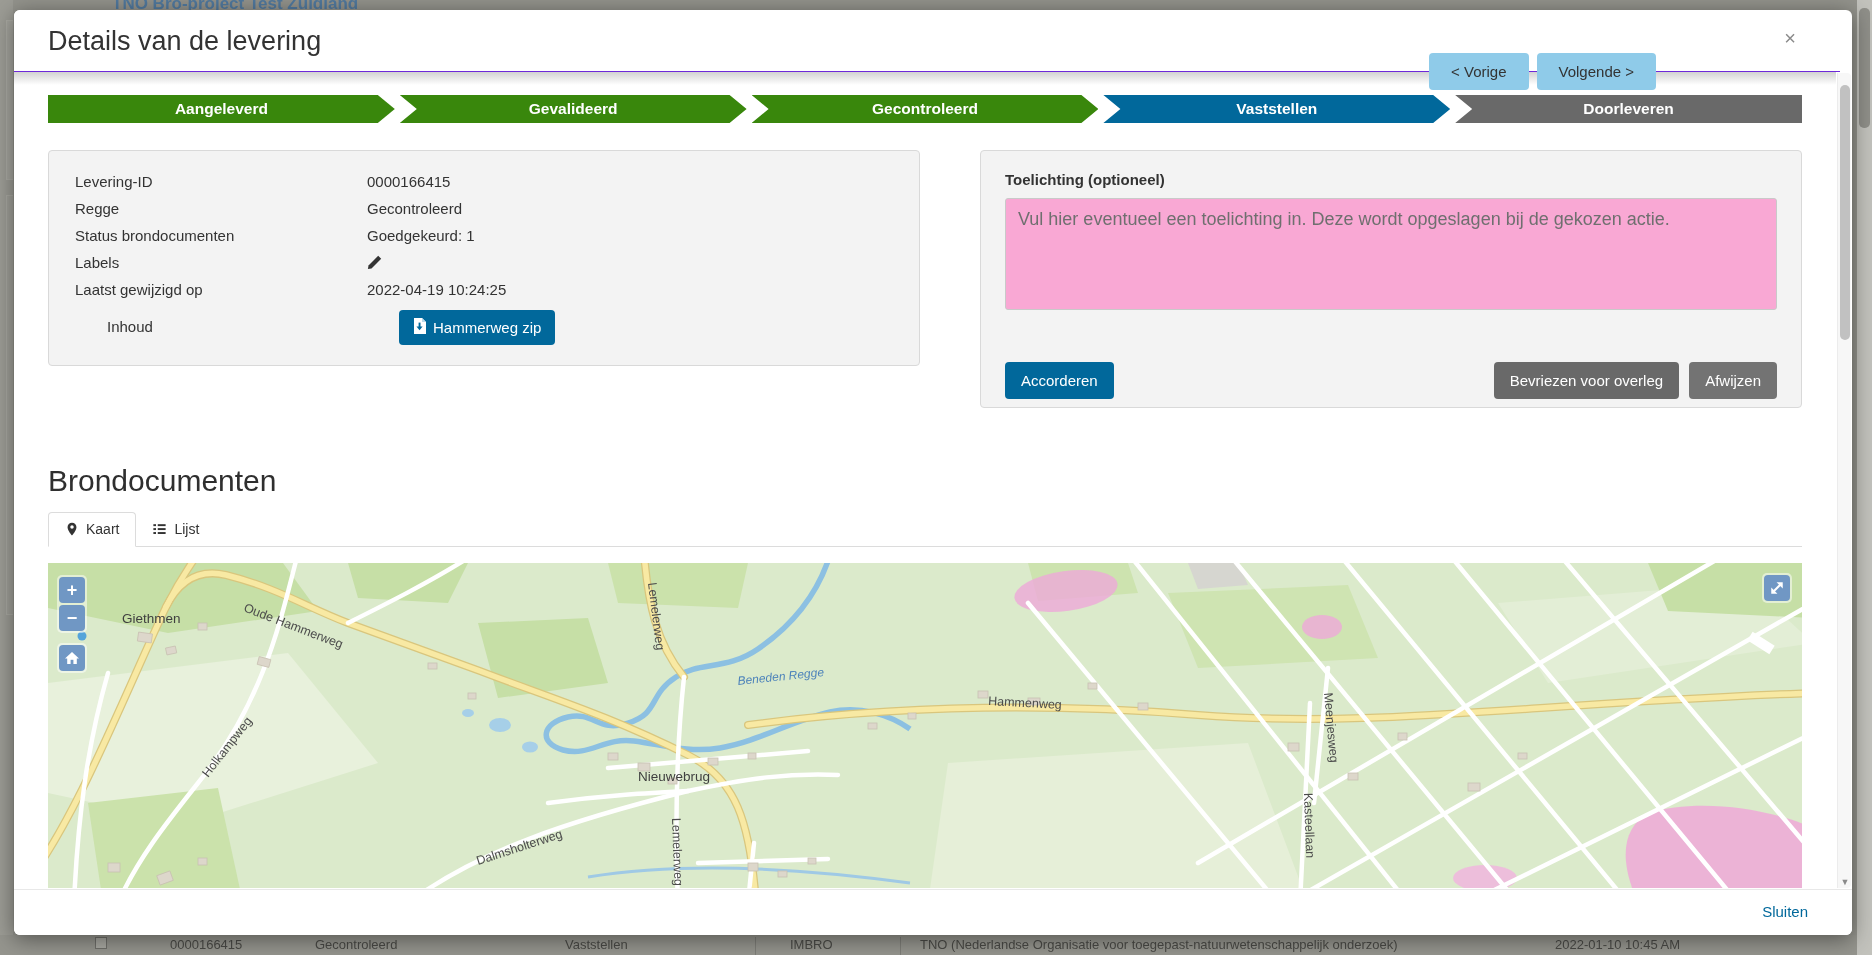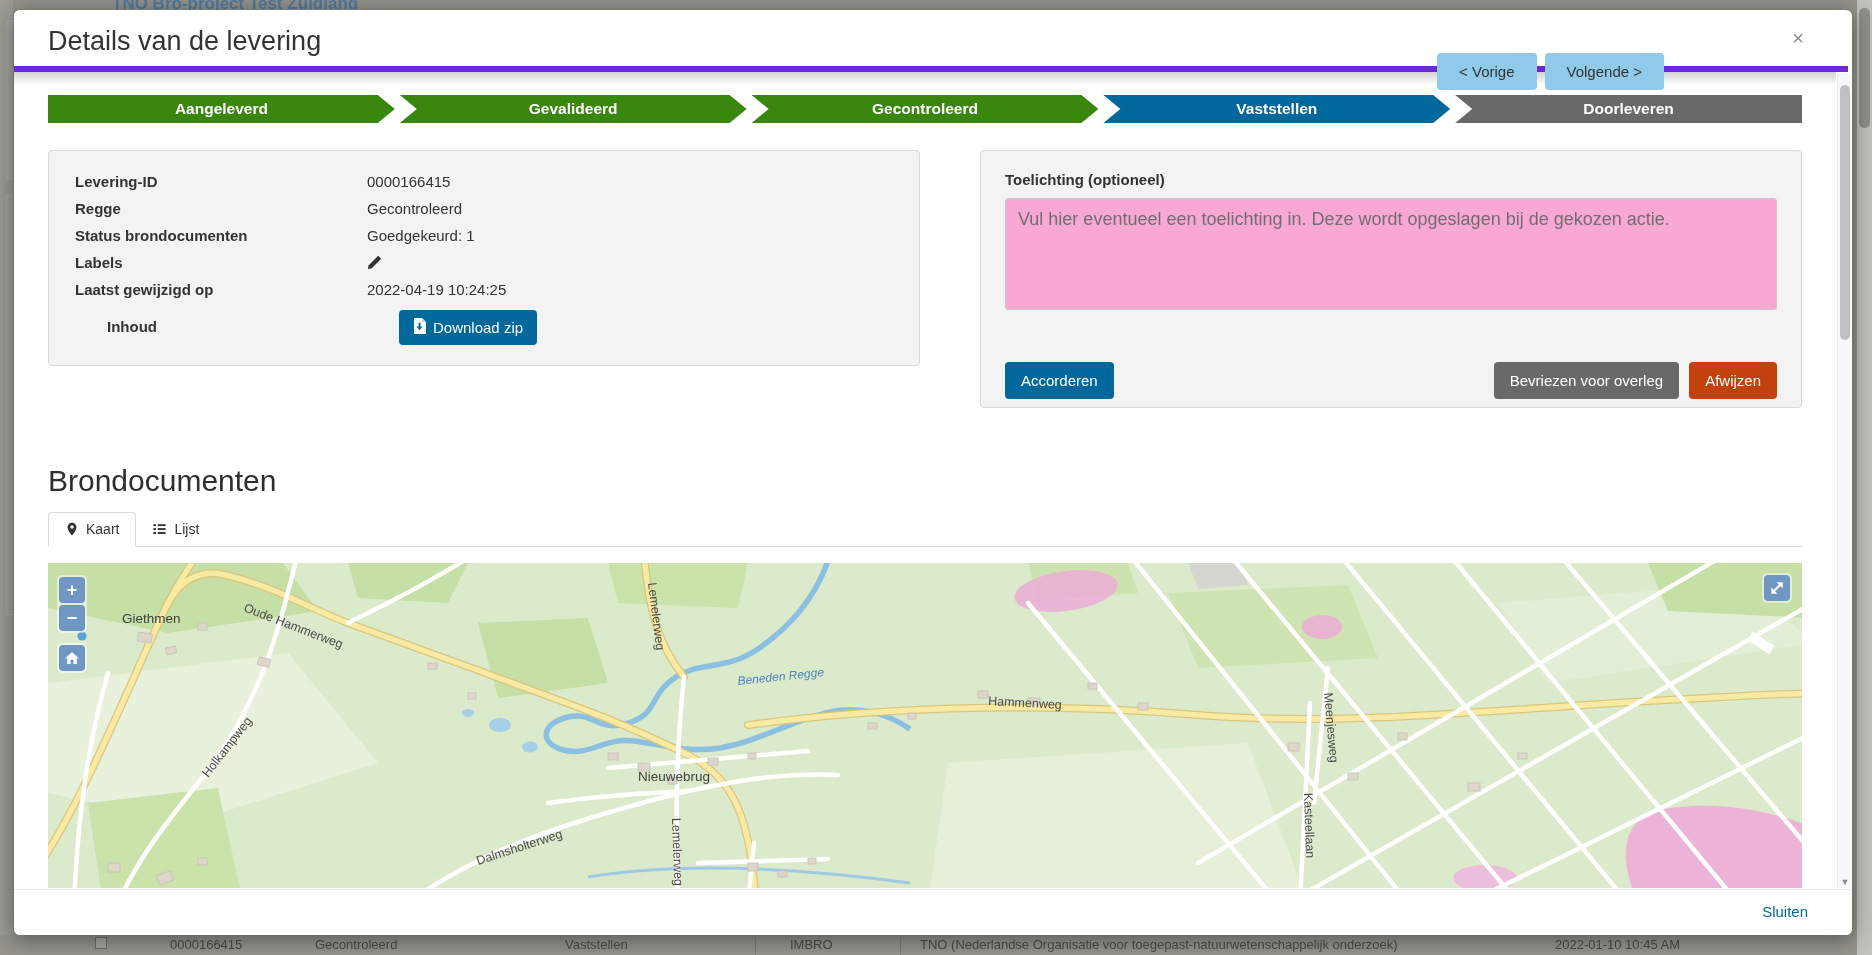--- a/index.html
+++ b/index.html
@@ -14,21 +14,21 @@
   .bg-bottom-row { position:absolute; left:0; top:935px; width:1872px; height:20px; background:#95958e; color:#45454\1; color:#454542; font-size:13px; }
   .bg-bottom-row span { position:absolute; top:2px; white-space:nowrap; color:#4a4a46; }
   .bg-checkbox { position:absolute; left:95px; top:4px; width:12px; height:12px; background:#a9a9a2; border:1px solid #6f6f6a; }
   .bg-vline { position:absolute; top:0; width:1px; height:20px; background:#7e7e78; }
   .bg-scrollbar { position:absolute; right:0; top:0; width:15px; height:955px; background:#c2c2bc; }
   .bg-scrollbar .thumb { position:absolute; left:2px; top:8px; width:11px; height:120px; background:#8f8f89; border-radius:5px; }
 
   
   .modal { position:absolute; left:14px; top:10px; width:1838px; height:925px; background:#fff; border-radius:6px; box-shadow:0 4px 22px rgba(0,0,0,.45); }
 
-  .m-header { position:absolute; left:0; top:0; right:4px; height:62px; border-bottom:6px solid #6d28d9; border-radius:6px 6px 0 0; background:#fff; z-index:5; }
+  .m-header { position:absolute; left:0; top:0; right:12px; height:62px; border-bottom:1px solid #6d28d9; border-radius:6px 6px 0 0; background:#fff; z-index:5; }
   .m-title { position:absolute; left:34px; top:16px; font-size:27px; color:#333; }
   .m-nav { position:absolute; right:184px; top:11px; display:flex; gap:8px; }
   .btn { border:none; border-radius:4px; font-family:"Liberation Sans",sans-serif; font-size:15px; cursor:pointer;margin-top:32px; }
   .btn-lightblue { background:#8fcbe9; color:#333; padding:10px 22px; }
   .m-close { position:absolute; right:44px; top:18px; font-size:20px; color:#8a8a8a; cursor:pointer; line-height:1; }
 
   .m-body { position:absolute; left:0; top:62px; right:16px; bottom:46px; padding:0 34px; overflow:hidden; }
   .m-body::before { content:''; position:absolute; left:0; right:0; top:0; height:13px; background:linear-gradient(#d2d2d2, rgba(255,255,255,0)); pointer-events:none; }
 
   
@@ -39,31 +39,31 @@
   .seg.last  { clip-path:polygon(0 0, 100% 0, 100% 100%, 0 100%, 17px 50%); }
   .seg.green { background:#39870c; }
   .seg.blue  { background:#01689b; }
   .seg.gray  { background:#696969; }
 
   
   .panels { display:flex; justify-content:space-between; margin-top:27px; align-items:flex-start; }
   .panel { background:#f3f3f3; border:1px solid #d9d9d9; border-radius:4px; }
   .panel-details { width:872px; padding:22px 26px 20px 26px; }
   .d-row { display:flex; min-height:27px; align-items:flex-start; font-size:15px; color:#333; }
-  .d-label { width:292px; font-weight:700; }
+  .d-label { width:292px; font-weight:400; }
   .d-value { flex:1; }
   .btn-download { background:#01689b; color:#fff; padding:8px 14px; display:inline-flex; align-items:center; gap:7px; margin-top:2px; }
   .panel-toelichting { width:822px; padding:20px 24px 8px 24px; }
   .t-label { font-size:15px; font-weight:700; color:#333; margin-bottom:10px; }
   .t-area { width:100%; height:112px; border:1px solid #c9c9c9; border-radius:3px; resize:none; font-family:"Liberation Sans",sans-serif; font-size:18px; padding:10px 12px; color:#333; background:#f9a8d4; }
   .t-area::placeholder { color:#6f6f6f; }
   .t-buttons { display:flex; margin-top:16px; gap:10px; }
   .btn-approve { background:#01689b; color:#fff; padding:10px 16px; }
   .btn-freeze  { background:#696969; color:#fff; padding:10px 16px; margin-left:auto; }
-  .btn-reject  { background:#c2410c; color:#fff; padding:10px 16px; }
+  .btn-reject  { background:#737373; color:#fff; padding:10px 16px; }
 
   
   .section-title { margin-top:56px; font-size:30px; color:#2f2f2f; font-weight:400; }
   .tabs { display:flex; margin-top:14px; border-bottom:1px solid #dcdcdc; }
   .tab { display:flex; align-items:center; gap:7px; padding:8px 16px 9px 16px; font-size:14px; color:#333; cursor:pointer; }
   .tab.active { background:#fff; border:1px solid #dcdcdc; border-bottom:1px solid #fff; border-radius:4px 4px 0 0; margin-bottom:-1px; }
   .tab .ticon { display:inline-flex; }
 
   
   .map { position:relative; margin-top:16px; height:325px; overflow:hidden; background:#dbeacb; }
@@ -163,21 +163,21 @@
           <div class="d-value">
             <button class="btn btn-download">
               <span class="ticon">
                 <svg width="13" height="16" viewBox="0 0 13 16">
                   <path d="M1 0 h8 l4 4 v12 h-12 z" fill="#fff"></path>
                   <path d="M9 0 l4 4 h-4 z" fill="#bcd9ea"></path>
                   <rect x="5.6" y="4.6" width="1.9" height="4.6" fill="#01689b"></rect>
                   <path d="M3.5 8.6 h6.1 l-3.05 3.6 z" fill="#01689b"></path>
                 </svg>
               </span>
-              <span>Download zip</span>
+              <span>Hammerweg zip</span>
             </button>
           </div>
         </div>
       </div>
 
       <div class="panel panel-toelichting">
         <div class="t-label">Toelichting (optioneel)</div>
         <textarea class="t-area" placeholder="Vul hier eventueel een toelichting in. Deze wordt opgeslagen bij de gekozen actie." style=""></textarea>
         <div class="t-buttons">
           <button class="btn btn-approve">Accorderen</button>

